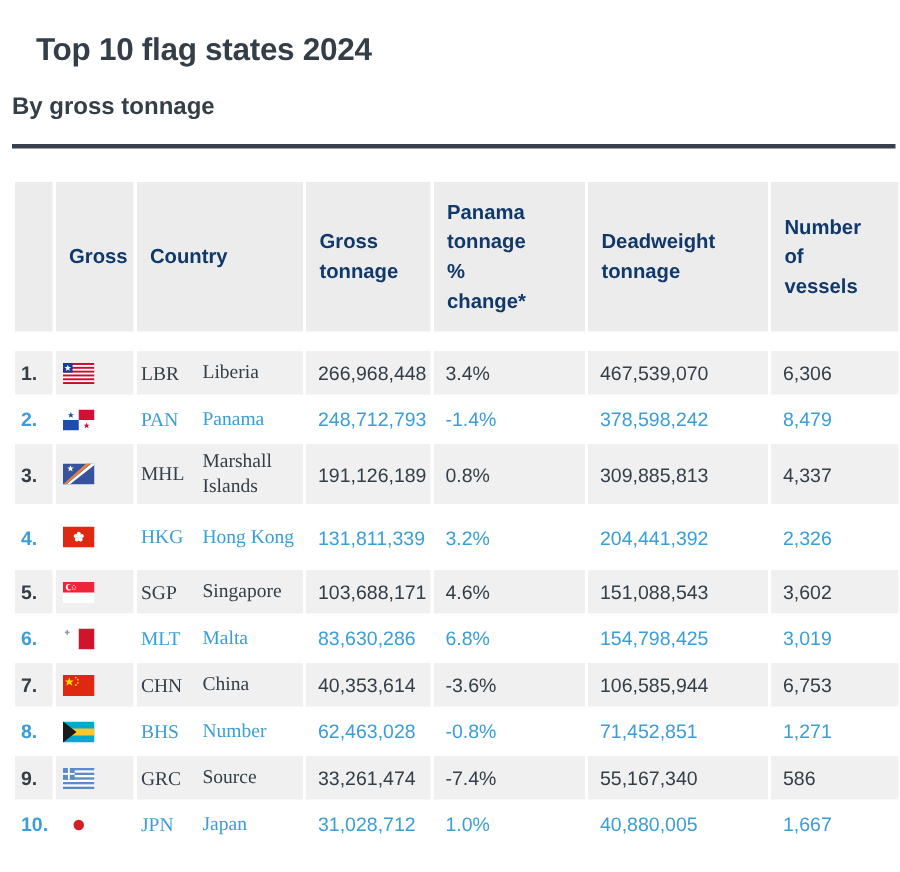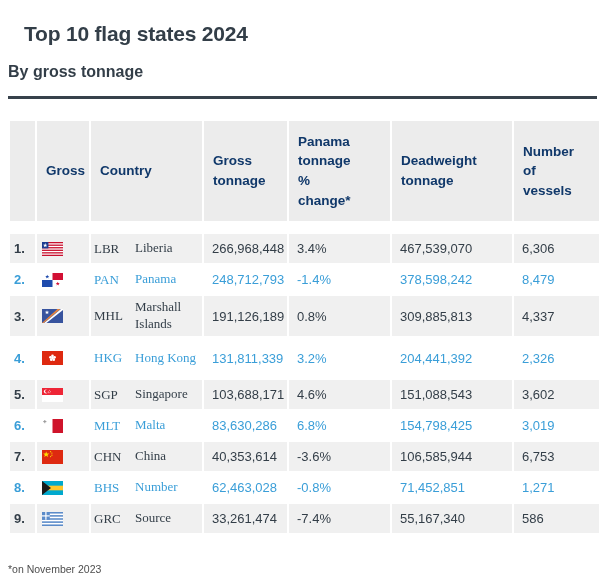--- a/index.html
+++ b/index.html
@@ -265,20 +265,34 @@
               <rect y="3.3" width="7.8" height="1.2" fill="#fff"></rect>
             </svg>
         </td>
         <td class="country"><span class="code">GRC</span><span class="cname">Source</span></td>
         <td>33,261,474</td>
         <td>-7.4%</td>
         <td>55,167,340</td>
         <td>586</td>
       </tr>
 
+      <tr class="teal h29">
+        <td class="rank">10.</td>
+        <td class="flagc">
+          <svg class="flag" viewBox="0 0 21 14">
+              <rect width="21" height="14" fill="#fff"></rect>
+              <circle cx="10.5" cy="7" r="3.5" fill="#D32027"></circle>
+            </svg>
+        </td>
+        <td class="country"><span class="code">JPN</span><span class="cname">Japan</span></td>
+        <td>31,028,712</td>
+        <td>1.0%</td>
+        <td>40,880,005</td>
+        <td>1,667</td>
+      </tr>
     </tbody>
   </table>
 
   <div class="footer">
     <div>*on November 2023</div>
   </div>
 
 </div>
 
 </body></html>

